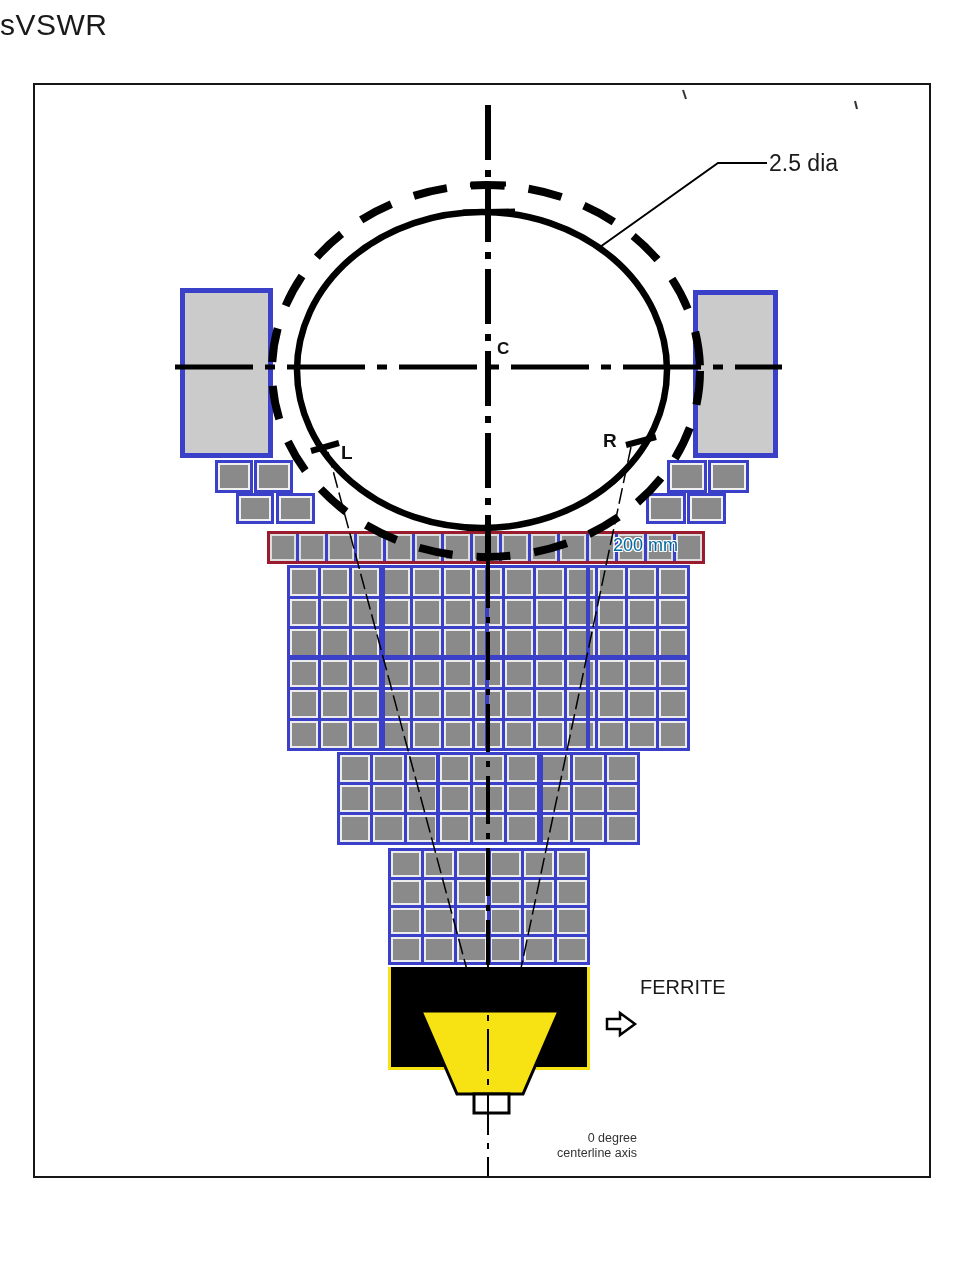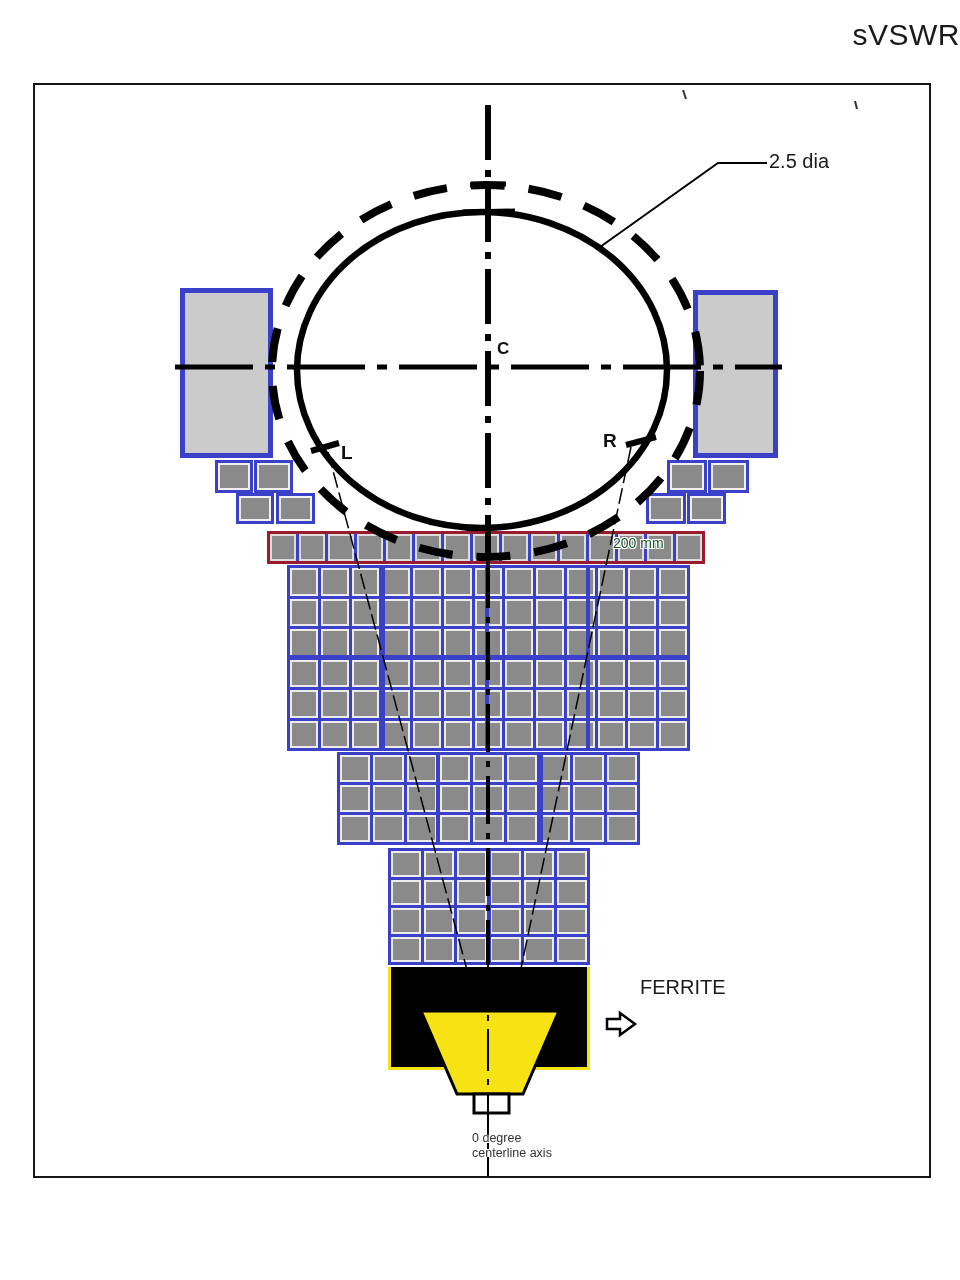--- a/index.html
+++ b/index.html
@@ -10,46 +10,46 @@
     --yellow:#f7e214;
     --ink:#111111;
   }
   html,body{margin:0;padding:0;}
   body{
     width:960px;height:1280px;position:relative;background:#ffffff;
     font-family:"Liberation Sans",sans-serif;color:var(--ink);overflow:hidden;
   }
   .abs{position:absolute;box-sizing:border-box;}
   #title{
-    left:0;top:18px;width:960px;text-align:right;
+    left:0;top:8px;width:960px;text-align:left;
     font-size:30px;font-weight:500;letter-spacing:.5px;color:#1a1a1a;
   }
   #frame{
     left:33px;top:83px;width:898px;height:1095px;
     border:2px solid #161616;background:#fff;
   }
   .panel{background:var(--panel);border:5px solid var(--blue);}
   .step{background:var(--tile);border:3px solid var(--blue);
         box-shadow:inset 0 0 0 2px #f0f0f0;}
   .tier{display:grid;gap:3px;background:var(--blue);border:3px solid var(--blue);}
   .tile{background:var(--tile);border:2px solid #ececec;min-width:0;min-height:0;}
   .group-line{background:var(--blue);}
   #row200{display:grid;gap:3px;background:var(--blue);border:3px solid var(--maroon);}
   #row200 .tile{border:2px solid #dddddd;}
   #black-box{background:#000;border:3px solid var(--yellow);border-top:none;}
   #overlay{left:0;top:0;width:960px;height:1280px;pointer-events:none;}
   .lbl{position:absolute;box-sizing:border-box;}
-  #lbl-dia{left:769px;top:150px;font-size:20px;color:#1a1a1a;}
+  #lbl-dia{left:769px;top:150px;font-size:23px;color:#1a1a1a;}
   #lbl-c{left:497px;top:339px;font-size:17px;font-weight:700;}
   #lbl-l{left:341px;top:442px;font-size:19px;font-weight:700;}
   #lbl-r{left:603px;top:430px;font-size:19px;font-weight:700;}
-  #lbl-200{left:613px;top:535px;font-size:14px;font-weight:500;color:#14532d;
+  #lbl-200{left:613px;top:535px;font-size:18px;font-weight:500;color:#0369a1;
     text-shadow:-1px -1px 0 #fff,1px -1px 0 #fff,-1px 1px 0 #fff,1px 1px 0 #fff,0 1px 0 #fff,0 -1px 0 #fff;}
   #lbl-ferrite{left:640px;top:976px;font-size:20px;color:#1a1a1a;}
-  #lbl-axis{left:472px;top:1131px;width:165px;text-align:left;
+  #lbl-axis{left:472px;top:1131px;width:165px;text-align:right;
     font-size:12.5px;line-height:15px;color:#333;}
 </style>
 </head>
 <body>
 
 <div id="title" class="abs">sVSWR</div>
 
 <div id="frame" class="abs"></div>
 
 <div class="abs panel" style="left:180px;top:288px;width:93px;height:170px;"></div>

